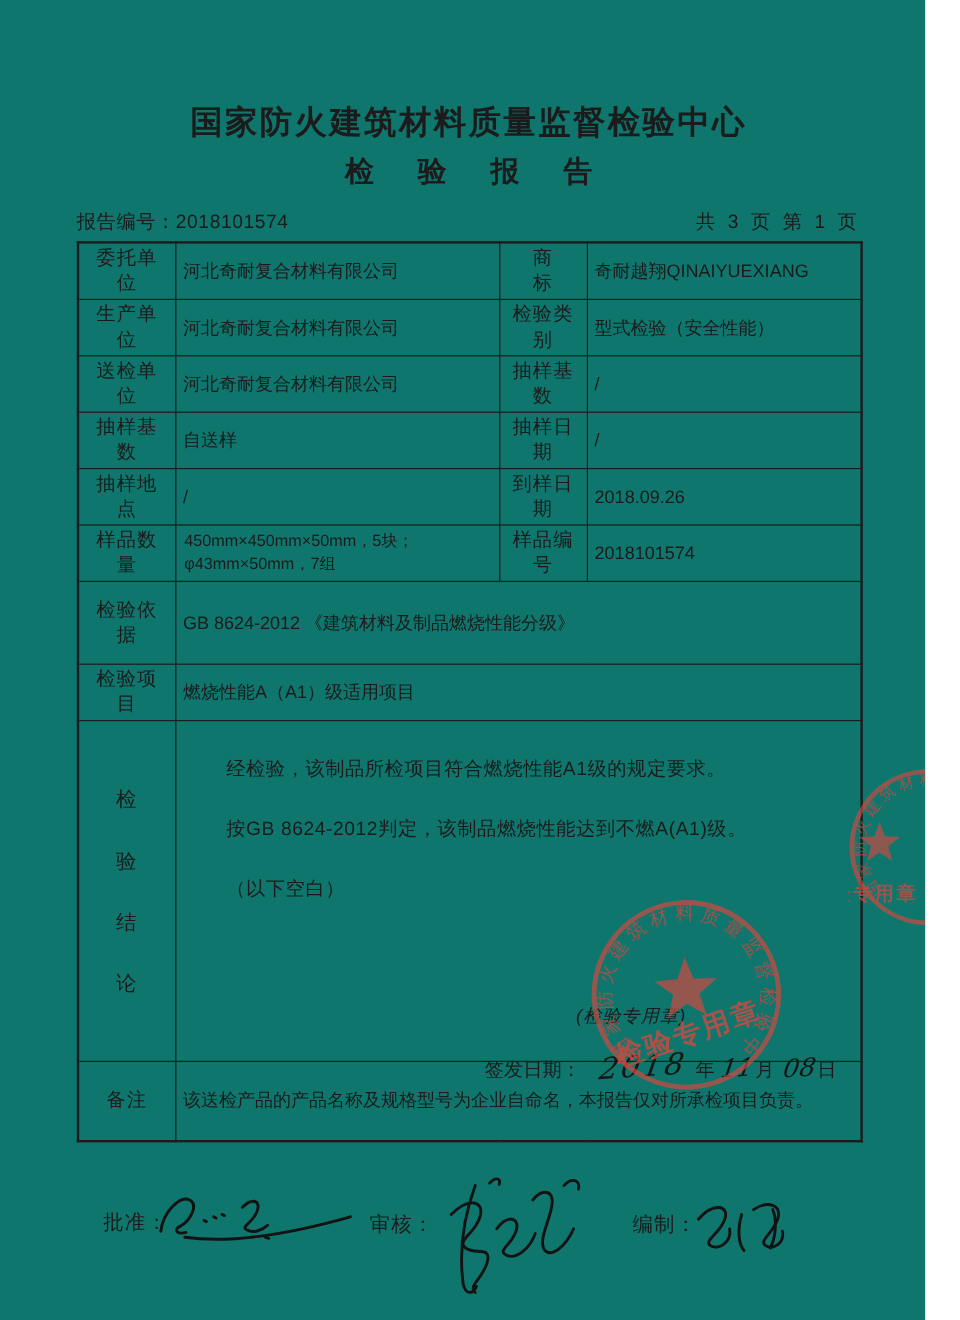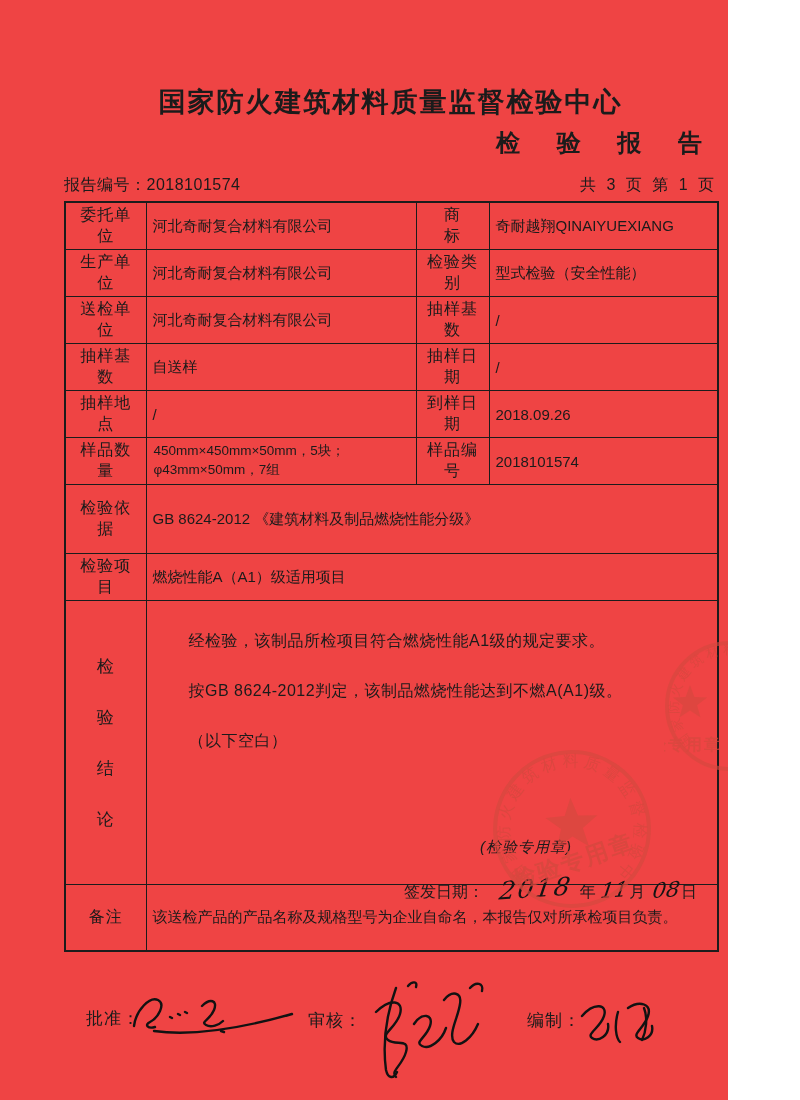--- a/index.html
+++ b/index.html
@@ -1,30 +1,31 @@
 <!DOCTYPE html>
 <html><head>
 <meta charset="utf-8">
 <style>
   html,body{margin:0;padding:0;}
   .page{
     position:relative;
     width:728px;height:1100px;
-    background:#ef4444;
+    background:#0f766e;
     font-family:"Liberation Sans",sans-serif;
     color:#1b1b1b;
     overflow:hidden;
+    padding-left:43px;
   }
   .org-title{
     position:absolute;top:84px;left:64px;width:653px;
     text-align:center;font-size:27px;font-weight:bold;letter-spacing:2px;
   }
   .doc-title{
     position:absolute;top:127px;left:64px;width:653px;
-    text-align:right;font-size:24px;font-weight:bold;letter-spacing:15px;text-indent:15px;
+    text-align:center;font-size:24px;font-weight:bold;letter-spacing:15px;text-indent:15px;
   }
   .report-line{
     position:absolute;top:175px;left:64px;width:653px;
     display:flex;justify-content:space-between;align-items:baseline;
     font-size:16px;
   }
   .report-line .no{letter-spacing:.5px;}
   .report-line .pages{letter-spacing:3px;}
   table.report{
     position:absolute;left:64px;top:201px;width:653px;

